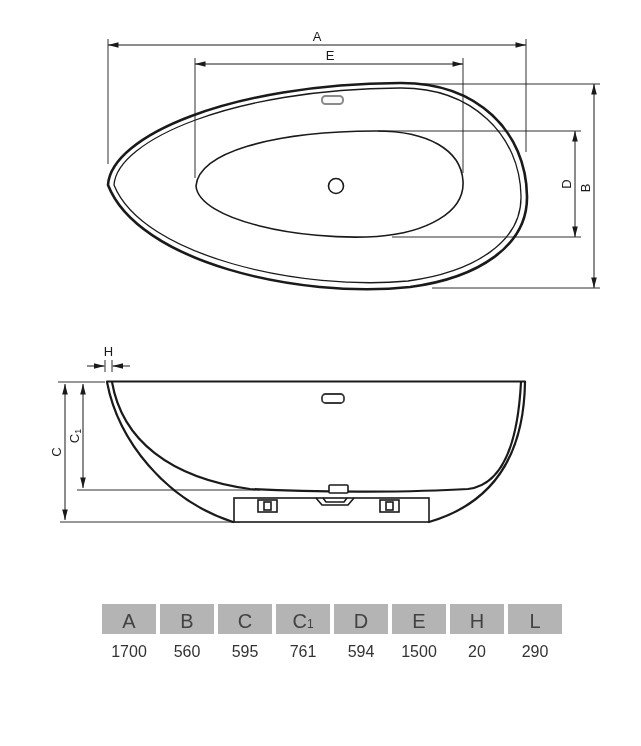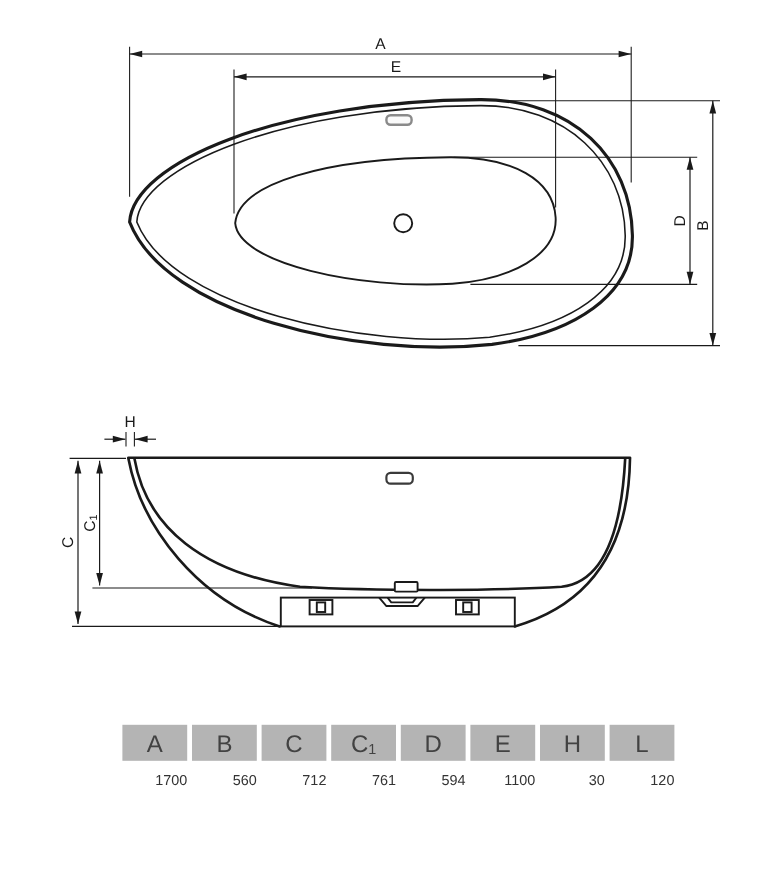--- a/index.html
+++ b/index.html
@@ -18,21 +18,21 @@
   .dimtext{font-family:"Liberation Sans",sans-serif;font-size:13px;fill:var(--line,#1a1a1a);}
   .overflow{fill:#fafafa;stroke:var(--ovf,#8a8a8a);stroke-width:2;}
   .overflow-side{fill:#fff;stroke:#3a3a3a;stroke-width:1.8;}
   
   #dim-table{position:absolute;left:102px;top:604px;width:460px;display:grid;
              grid-template-columns:repeat(8,1fr);column-gap:4px;row-gap:9px;}
   .th{background:var(--hdrbg,#b4b4b4);height:30px;display:flex;align-items:flex-end;
       justify-content:center;padding-bottom:3px;box-sizing:border-box;
       font-size:20px;line-height:1;color:var(--hdrtx,#424242);}
   .th .sub{font-size:12px;line-height:1;padding-bottom:1px;}
-  .tv{text-align:right;font-size:12px;color:var(--valtx,#333333);}
+  .tv{text-align:center;font-size:16px;color:var(--valtx,#333333);}
 </style>
 </head>
 <body>
 
 <div id="page">
 
   <svg id="drawing-svg" width="641" height="590" viewBox="0 0 641 590">
     <defs>
       <marker id="arr" viewBox="0 0 12 8" refX="11.5" refY="4" markerWidth="12" markerHeight="8" orient="auto-start-reverse">
         <path d="M1,1.2 L11.5,4 L1,6.8 Z" fill="#1a1a1a"></path>
@@ -166,21 +166,21 @@
         <span>H</span>
         <span class="sub"></span>
       </div>
     <div class="th">
         <span>L</span>
         <span class="sub"></span>
       </div>
 
     <div class="tv">1700</div>
     <div class="tv">560</div>
-    <div class="tv">712</div>
+    <div class="tv">595</div>
     <div class="tv">761</div>
     <div class="tv">594</div>
-    <div class="tv">1100</div>
-    <div class="tv">30</div>
-    <div class="tv">120</div>
+    <div class="tv">1500</div>
+    <div class="tv">20</div>
+    <div class="tv">290</div>
   </div>
 
 </div>
 
 </body></html>

